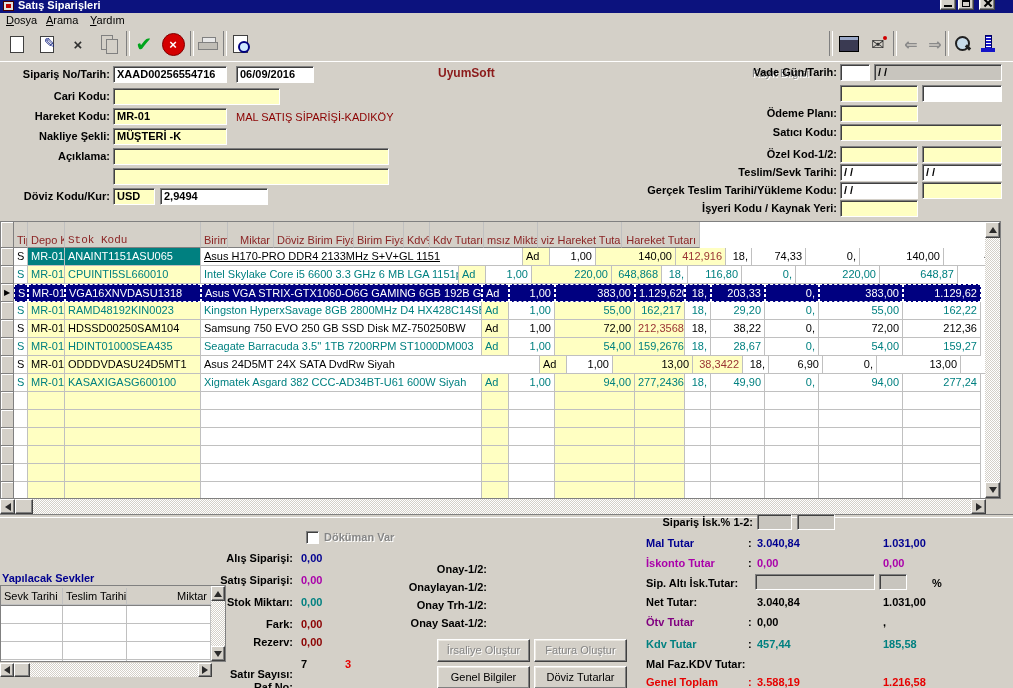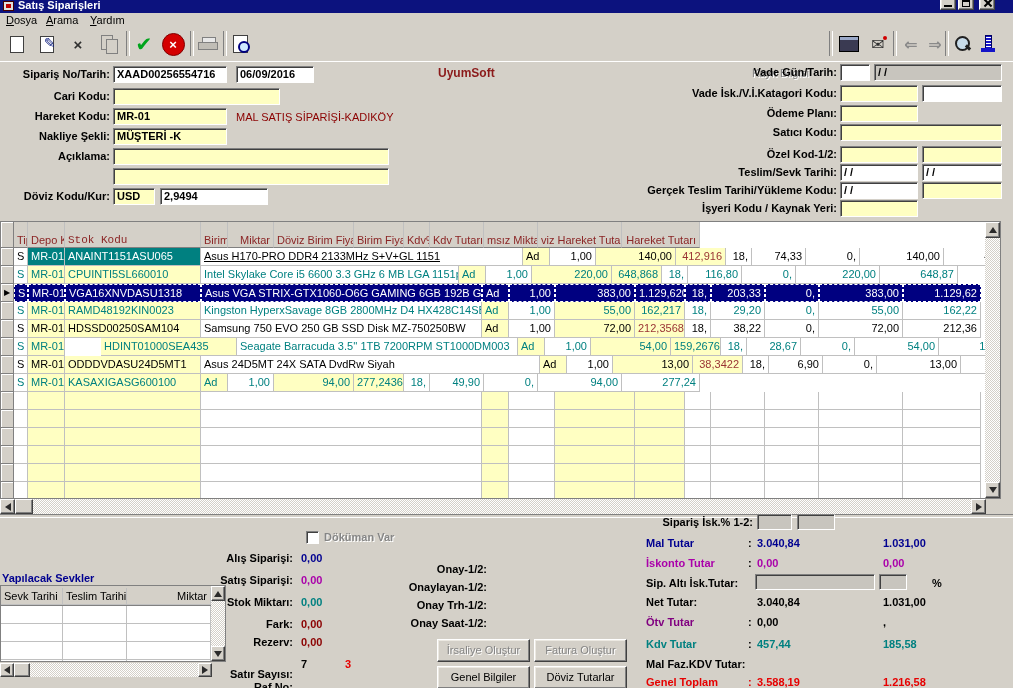--- a/index.html
+++ b/index.html
@@ -230,21 +230,20 @@
   <span class="inp yellow" style="left:113px;top:168px;width:276px;"></span>
 
   <span class="flabel fl" style="top:190px;">Döviz Kodu/Kur:</span>
   <span class="inp yellow" style="left:113px;top:188px;width:42px;">USD</span>
   <span class="inp" style="left:160px;top:188px;width:108px;">2,9494</span>
 
   <span class="flabel fr" style="top:66px;">Vade Gün/Tarih:</span>
   <span class="inp" style="left:840px;top:64px;width:30px;"></span>
   <span class="inp graybg" style="left:874px;top:64px;width:128px;">/ /</span>
 
-  <span class="flabel fr" style="top:87px;">Vade İsk./V.İ.Katagori Kodu:</span>
   <span class="inp yellow" style="left:840px;top:85px;width:78px;"></span>
   <span class="inp" style="left:922px;top:85px;width:80px;"></span>
 
   <span class="flabel fr" style="top:107px;">Ödeme Planı:</span>
   <span class="inp yellow" style="left:840px;top:105px;width:78px;"></span>
 
   <span class="flabel fr" style="top:126px;">Satıcı Kodu:</span>
   <span class="inp yellow" style="left:840px;top:124px;width:162px;"></span>
 
   <span class="flabel fr" style="top:148px;">Özel Kod-1/2:</span>
@@ -356,21 +355,21 @@
           <div class="gc num" style="width: 26px;">18,</div>
           <div class="gc num" style="width: 54px;">38,22</div>
           <div class="gc num" style="width: 54px;">0,</div>
           <div class="gc num" style="width: 84px;">72,00</div>
           <div class="gc num" style="width: 78px;">212,36</div>
         </div>
         <div class="grow r-teal">
           <div class="gc mk"></div>
           <div class="gc" style="width: 14px;">S</div>
           <div class="gc yel" style="width: 37px;">MR-01</div>
-          <div class="gc yel" style="width: 136px; margin-left: 36px;">HDINT01000SEA435</div>
+          <div class="gc yel" style="width: 136px;">HDINT01000SEA435</div>
           <div class="gc" style="width: 281px;">Seagate Barracuda 3.5'' 1TB 7200RPM ST1000DM003</div>
           <div class="gc yel" style="width: 27px;">Ad</div>
           <div class="gc num" style="width: 46px;">1,00</div>
           <div class="gc num yel" style="width: 80px;">54,00</div>
           <div class="gc num yel" style="width: 50px;">159,2676</div>
           <div class="gc num" style="width: 26px;">18,</div>
           <div class="gc num" style="width: 54px;">28,67</div>
           <div class="gc num" style="width: 54px;">0,</div>
           <div class="gc num" style="width: 84px;">54,00</div>
           <div class="gc num" style="width: 78px;">159,27</div>
@@ -389,20 +388,21 @@
           <div class="gc num" style="width: 54px;">6,90</div>
           <div class="gc num" style="width: 54px;">0,</div>
           <div class="gc num" style="width: 84px;">13,00</div>
           <div class="gc num" style="width: 78px;">38,34</div>
         </div>
         <div class="grow r-teal">
           <div class="gc mk"></div>
           <div class="gc" style="width: 14px;">S</div>
           <div class="gc yel" style="width: 37px;">MR-01</div>
           <div class="gc yel" style="width: 136px;">KASAXIGASG600100</div>
+          <div class="gc" style="width: 281px;">Xigmatek Asgard 382 CCC-AD34BT-U61 600W Siyah</div>
           <div class="gc yel" style="width: 27px;">Ad</div>
           <div class="gc num" style="width: 46px;">1,00</div>
           <div class="gc num yel" style="width: 80px;">94,00</div>
           <div class="gc num yel" style="width: 50px;">277,2436</div>
           <div class="gc num" style="width: 26px;">18,</div>
           <div class="gc num" style="width: 54px;">49,90</div>
           <div class="gc num" style="width: 54px;">0,</div>
           <div class="gc num" style="width: 84px;">94,00</div>
           <div class="gc num" style="width: 78px;">277,24</div>
         </div>

